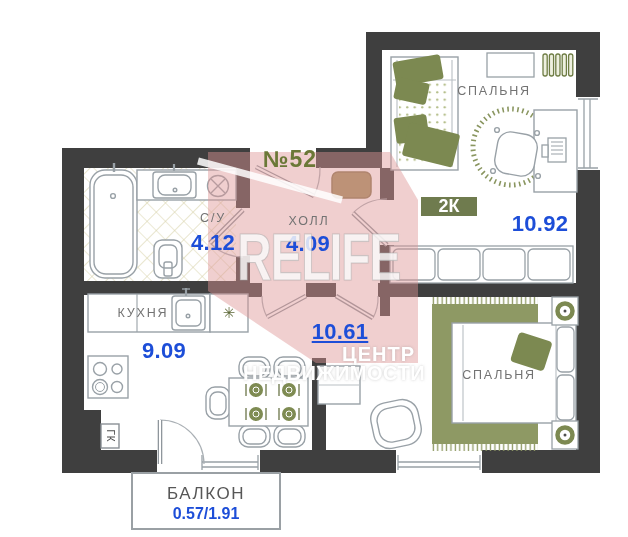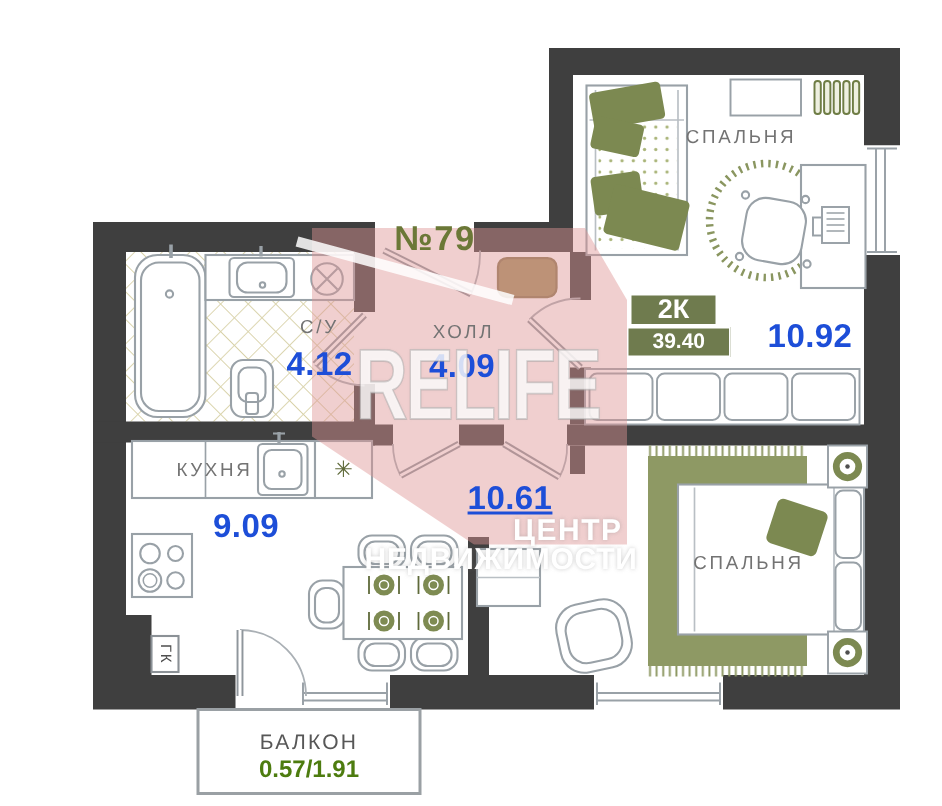--- a/index.html
+++ b/index.html
@@ -3,22 +3,22 @@
 <meta charset="utf-8">
 <style>
   html,body{margin:0;padding:0;background:#ffffff;}
   #stage{position:relative;width:628px;height:537px;background:#ffffff;overflow:hidden;
          font-family:"Liberation Sans", sans-serif;}
   #plan-svg{position:absolute;left:0;top:0;}
   .lbl{position:absolute;transform:translate(-50%,-50%);white-space:nowrap;}
   .room-name{font-size:12.5px;letter-spacing:1.8px;color:#737373;font-weight:500;}
   .area-num{font-size:22px;font-weight:700;color:#1d4ed8;letter-spacing:.3px;}
   .apt-num{font-size:23px;font-weight:700;color:#6b7837;letter-spacing:1px;}
-  .balcony-name{font-size:14px;letter-spacing:1.5px;color:#575757;font-weight:500;}
-  .balcony-num{font-size:16px;font-weight:700;color:#4d7c0f;}
+  .balcony-name{font-size:17px;letter-spacing:1.5px;color:#575757;font-weight:500;}
+  .balcony-num{font-size:16px;font-weight:700;color:#1d4ed8;}
   .gk-lbl{font-size:10px;color:#4f4f4f;transform:translate(-50%,-50%) rotate(90deg);letter-spacing:1px;}
   .fridge-sym{font-size:15px;color:#5f6a3a;}
   .badge{position:absolute;background:#6f7b4e;color:#fff;font-weight:700;text-align:center;
          box-sizing:border-box;}
   .badge-top{left:421px;top:197px;width:56px;height:19px;font-size:18px;line-height:19px;}
   .badge-bottom{left:418px;top:218px;width:69px;height:20px;font-size:14px;line-height:17px;border:1.5px solid #fff;}
   .wm-brand{position:absolute;left:237px;top:221px;height:74px;font-size:67px;line-height:72px;
             font-weight:800;color:rgba(255,255,255,.78);-webkit-text-stroke:1.2px rgba(160,160,160,.45);
             text-shadow:0 0 2px rgba(170,170,170,.25);transform:scaleX(.72);transform-origin:left top;
             letter-spacing:-2px;}
@@ -276,21 +276,21 @@
     <line x1="160" y1="464" x2="160" y2="420" stroke="#ffffff" stroke-width="2"></line>
   </g>
 
   <g>
     <polygon points="208,152 390,152 418,200 418,363 316,363 208,291" fill="rgba(222,148,148,0.45)"></polygon>
     <line x1="198" y1="161" x2="342" y2="200" stroke="rgba(255,255,255,0.85)" stroke-width="7"></line>
     <line x1="194" y1="366" x2="262" y2="333" stroke="rgba(255,255,255,0.85)" stroke-width="7"></line>
   </g>
 </svg>
 
-<div class="lbl apt-num" style="left:290px;top:159px;">№79</div>
+<div class="lbl apt-num" style="left:290px;top:159px;">№52</div>
 
 <div class="lbl room-name" style="left:213px;top:218px;">С/У</div>
 <div class="lbl area-num" style="left:213px;top:243px;">4.12</div>
 
 <div class="lbl room-name" style="left:309px;top:221px;">ХОЛЛ</div>
 <div class="lbl area-num" style="left:308px;top:244px;">4.09</div>
 
 <div class="lbl room-name" style="left:494px;top:91px;">СПАЛЬНЯ</div>
 <div class="lbl area-num" style="left:540px;top:224px;">10.92</div>
 
@@ -300,21 +300,20 @@
 <div class="lbl area-num" style="left:340px;top:332px;text-decoration:underline;">10.61</div>
 <div class="lbl room-name" style="left:499px;top:375px;">СПАЛЬНЯ</div>
 
 <div class="lbl balcony-name" style="left:206px;top:494px;">БАЛКОН</div>
 <div class="lbl balcony-num" style="left:206px;top:514px;">0.57/1.91</div>
 
 <div class="lbl gk-lbl" style="left:110px;top:436px;">ГК</div>
 <div class="lbl fridge-sym" style="left:229px;top:313px;">✳</div>
 
 <div class="badge badge-top">2К</div>
-<div class="badge badge-bottom">39.40</div>
 
 <div class="wm-brand">RELIFE</div>
 <div class="wm-sub">
   <div class="l1">ЦЕНТР</div>
   <div class="l2">НЕДВИЖИМОСТИ</div>
 </div>
 
 </div>
 
 </body></html>

